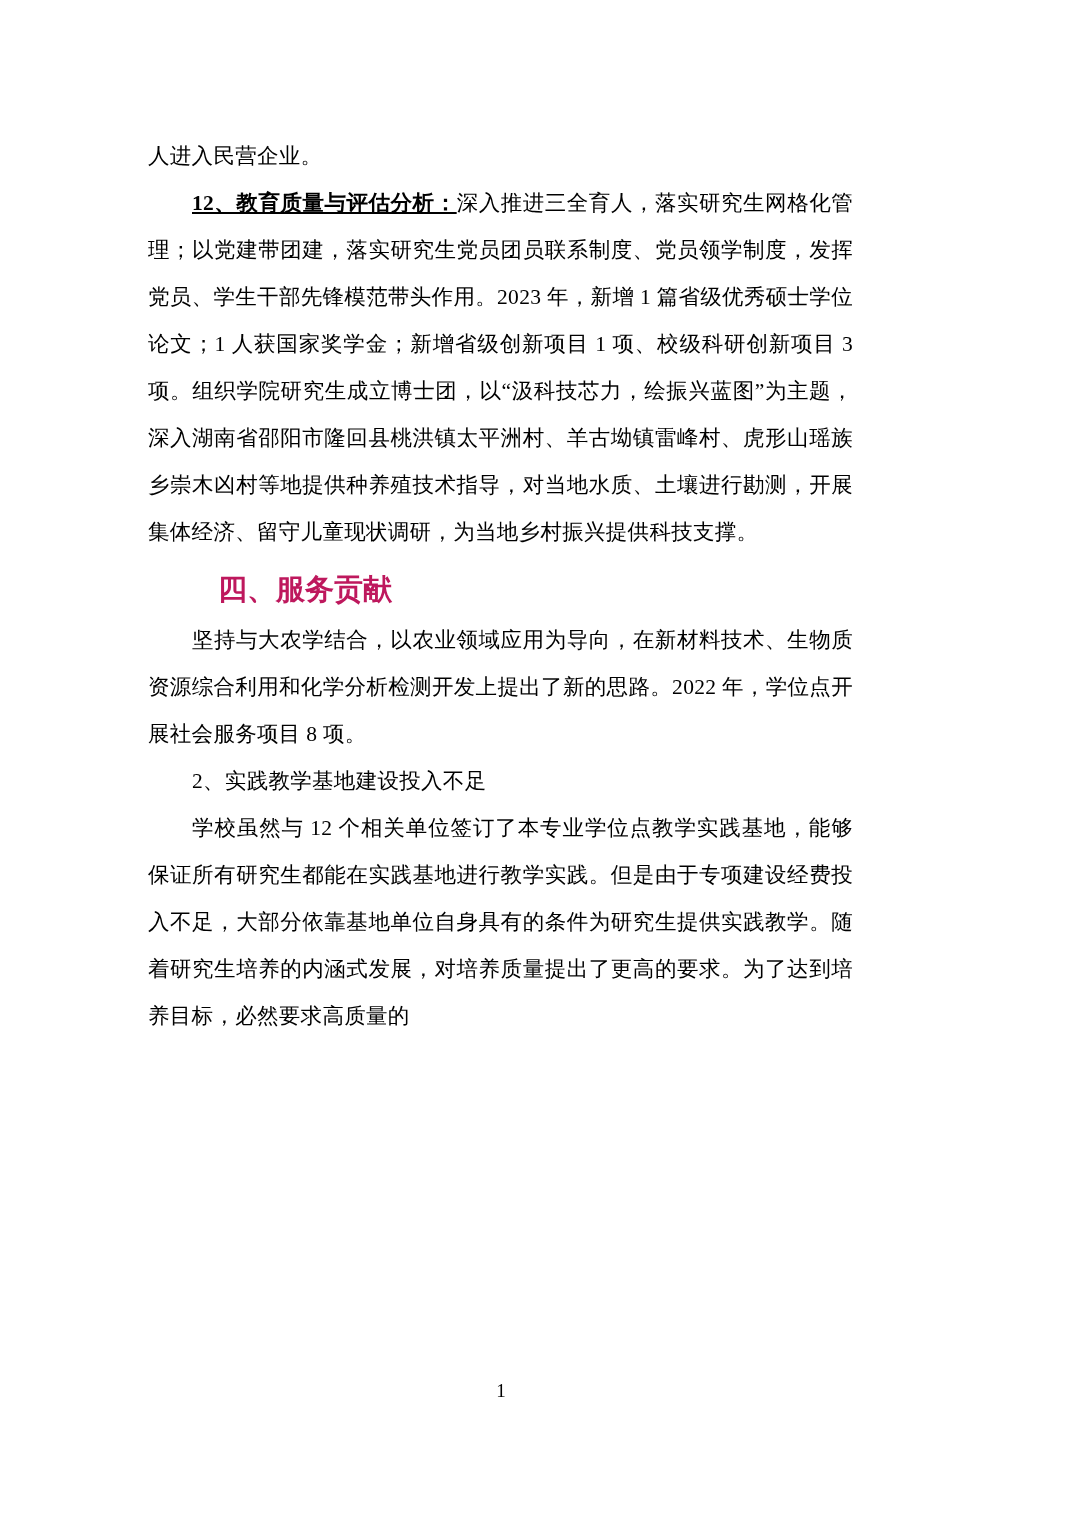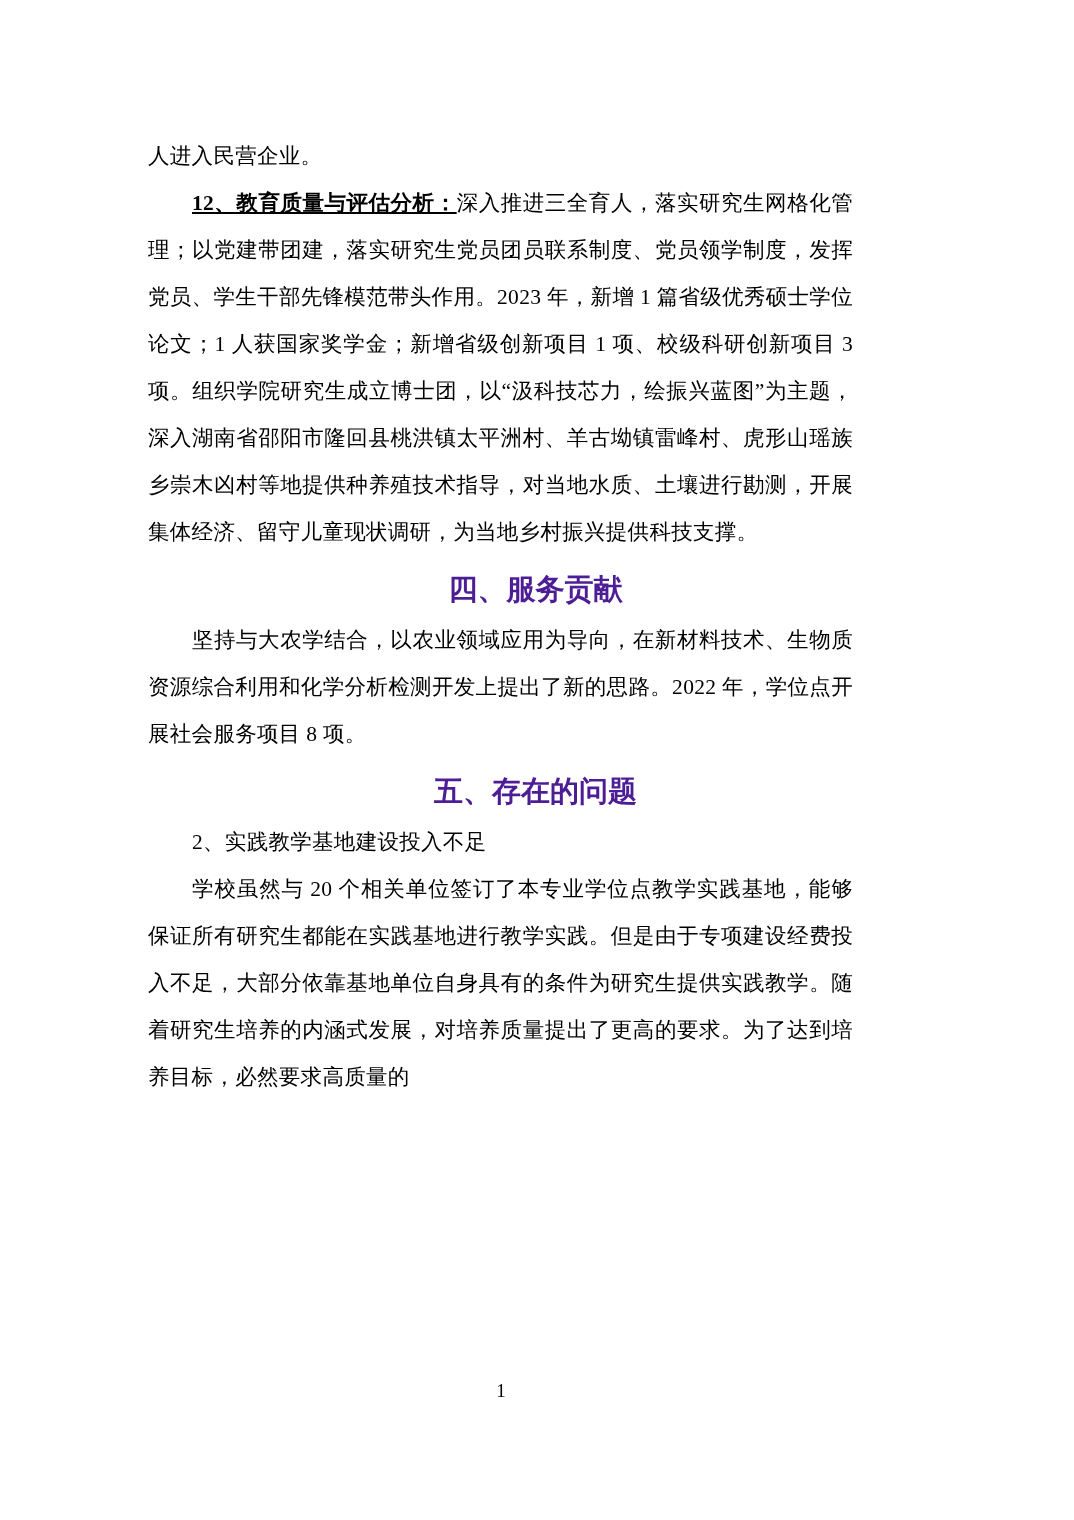--- a/index.html
+++ b/index.html
@@ -34,22 +34,21 @@
     font-weight: 700;
     text-decoration: underline;
   }
   .section-heading {
     margin: 12px 0 7px 0;
     padding-left: 70px;
     font-family: "Liberation Sans", "DejaVu Sans", sans-serif;
     font-size: 29px;
     font-weight: 700;
     line-height: 42px;
-    color: #4c1d95;
-    text-align: center;
+    color: #be185d;
   }
   .page-number {
     position: absolute;
     left: 0;
     right: 0;
     bottom: 118px;
     text-align: center;
     font-family: "Liberation Serif", "DejaVu Serif", serif;
     font-size: 19px;
     color: #000000;
@@ -61,23 +60,22 @@
 <div class="doc-page">
 
   <p class="body-para">人进入民营企业。</p>
 
   <p class="body-para indent"><span class="lead">12、教育质量与评估分析：</span><span>深入推进三全育人，落实研究生网格化管理；以党建带团建，落实研究生党员团员联系制度、党员领学制度，发挥党员、学生干部先锋模范带头作用。2023 年，新增 1 篇省级优秀硕士学位论文；1 人获国家奖学金；新增省级创新项目 1 项、校级科研创新项目 3 项。组织学院研究生成立博士团，以“汲科技芯力，绘振兴蓝图”为主题，深入湖南省邵阳市隆回县桃洪镇太平洲村、羊古坳镇雷峰村、虎形山瑶族乡崇木凶村等地提供种养殖技术指导，对当地水质、土壤进行勘测，开展集体经济、留守儿童现状调研，为当地乡村振兴提供科技支撑。</span></p>
 
   <h2 class="section-heading">四、服务贡献</h2>
 
   <p class="body-para indent">坚持与大农学结合，以农业领域应用为导向，在新材料技术、生物质资源综合利用和化学分析检测开发上提出了新的思路。2022 年，学位点开展社会服务项目 8 项。</p>
 
-  <h2 class="section-heading">五、存在的问题</h2>
 
 
 
   <p class="body-para indent">2、实践教学基地建设投入不足</p>
 
-  <p class="body-para indent">学校虽然与 20 个相关单位签订了本专业学位点教学实践基地，能够保证所有研究生都能在实践基地进行教学实践。但是由于专项建设经费投入不足，大部分依靠基地单位自身具有的条件为研究生提供实践教学。随着研究生培养的内涵式发展，对培养质量提出了更高的要求。为了达到培养目标，必然要求高质量的</p>
+  <p class="body-para indent">学校虽然与 12 个相关单位签订了本专业学位点教学实践基地，能够保证所有研究生都能在实践基地进行教学实践。但是由于专项建设经费投入不足，大部分依靠基地单位自身具有的条件为研究生提供实践教学。随着研究生培养的内涵式发展，对培养质量提出了更高的要求。为了达到培养目标，必然要求高质量的</p>
 
   <div class="page-number">1</div>
 
 </div>
 
 </body></html>

